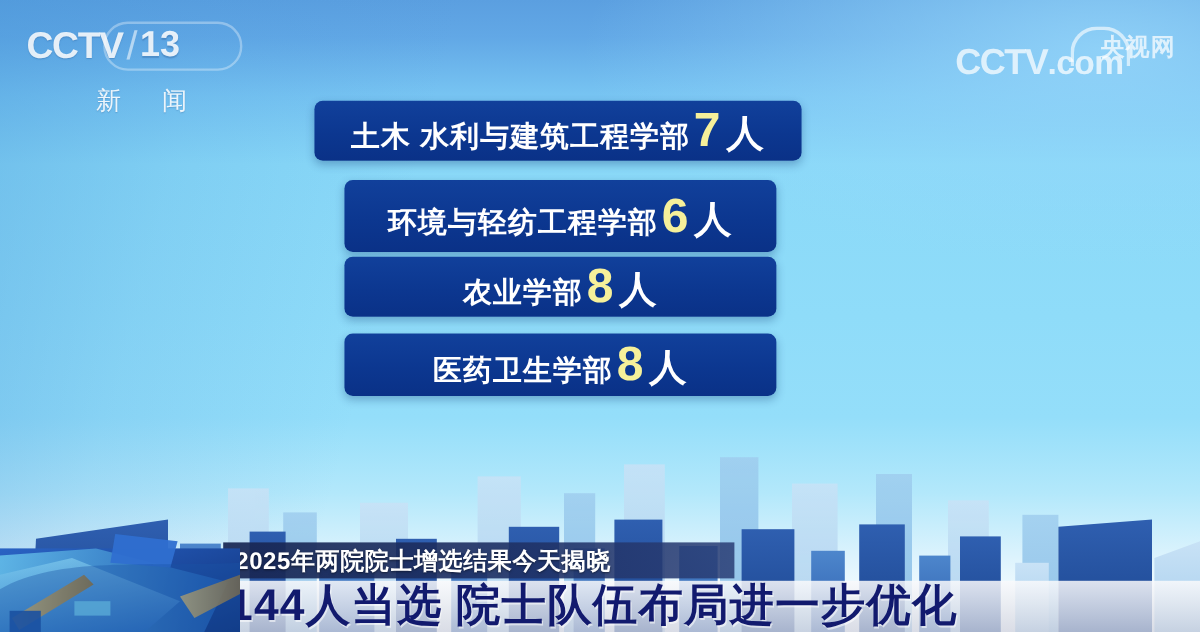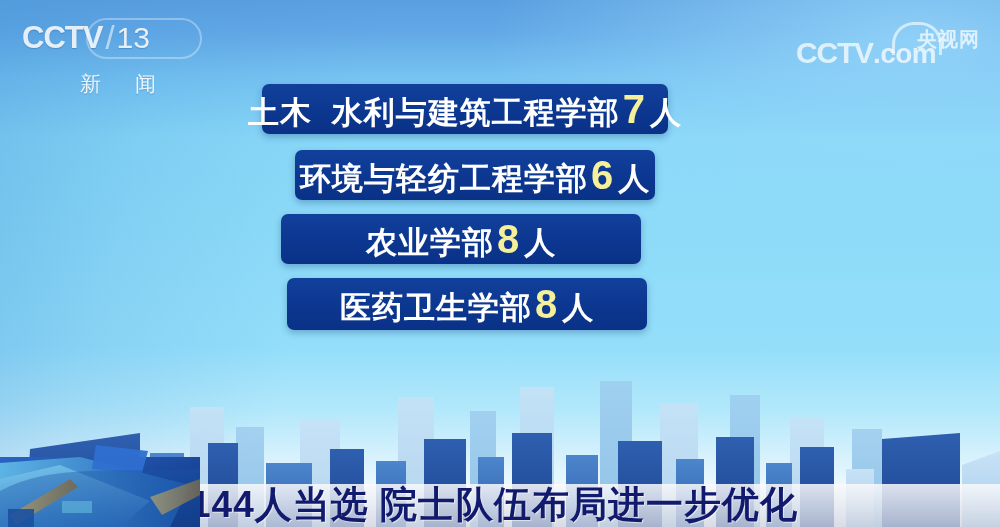--- a/index.html
+++ b/index.html
@@ -73,21 +73,21 @@
     text-shadow: 0 1px 1px rgba(40,90,150,0.35);
   }
   .chan-slash {
     font-size: 33px;
     color: rgba(255,255,255,0.55);
     margin: 0 2px 0 3px;
     font-weight: 300;
   }
   .chan-num {
     font-size: 30px;
-    font-weight: normal;
+    font-weight: bold;
     color: rgba(255,255,255,0.86);
     text-shadow: 0 1px 1px rgba(40,90,150,0.35);
   }
   .chan-ring {
     position: absolute;
     left: 64px;
     top: -2px;
     width: 116px;
     height: 41px;
     border: 2px solid rgba(255,255,255,0.33);
@@ -163,33 +163,33 @@
   .stat-text {
     white-space: nowrap;
     color: #ffffff;
     font-weight: bold;
     font-family: "Liberation Sans", "DejaVu Sans", sans-serif;
     letter-spacing: 1px;
     line-height: 1;
     display: flex;
     align-items: baseline;
   }
-  .stat-label { font-size: 31px; font-family: Liberation Mono, monospace; }
+  .stat-label { font-size: 24px; }
   .stat-num {
     color: #f6f09a;
     font-size: 40px;
     font-weight: bold;
     margin: 0 1px 0 3px;
     line-height: 1;
   }
   .stat-unit { font-size: 31px; margin-left: 3px; }
 
   #box0 { left: 262px; top: 84px;  width: 406px; height: 50px; }
-  #box1 { left: 287px; top: 150px; width: 360px; height: 50px; margin-left: 8px; }
-  #box2 { left: 281px; top: 214px; width: 360px; height: 50px; align-items: center; }
+  #box1 { left: 287px; top: 150px; width: 360px; height: 60px; }
+  #box2 { left: 287px; top: 214px; width: 360px; height: 50px; align-items: center; }
   #box3 { left: 287px; top: 278px; width: 360px; height: 52px; }
 
   
   .skyline {
     position: absolute;
     left: 0;
     bottom: 0;
     width: 1000px;
     height: 150px;
   }
@@ -367,20 +367,23 @@
   <div class="stat-box" id="box3">
     <div class="stat-text">
       <span class="stat-label">医药卫生学部</span>
       <span class="stat-num">8</span>
       <span class="stat-unit">人</span>
     </div>
   </div>
 
   <div class="headline-band"></div>
 
+  <div class="kicker">
+    <span>2025年两院院士增选结果今天揭晓</span>
+  </div>
 
   <div class="headline">
     <span>144人当选 院士队伍布局进一步优化</span>
   </div>
 
   <svg class="corner-art" viewBox="0 0 200 82" preserveAspectRatio="none">
     <defs>
       <linearGradient id="ca1" x1="0" y1="0" x2="1" y2="1">
         <stop offset="0%" stop-color="#2a63c4"></stop>
           <stop offset="100%" stop-color="#0d2f78"></stop>

